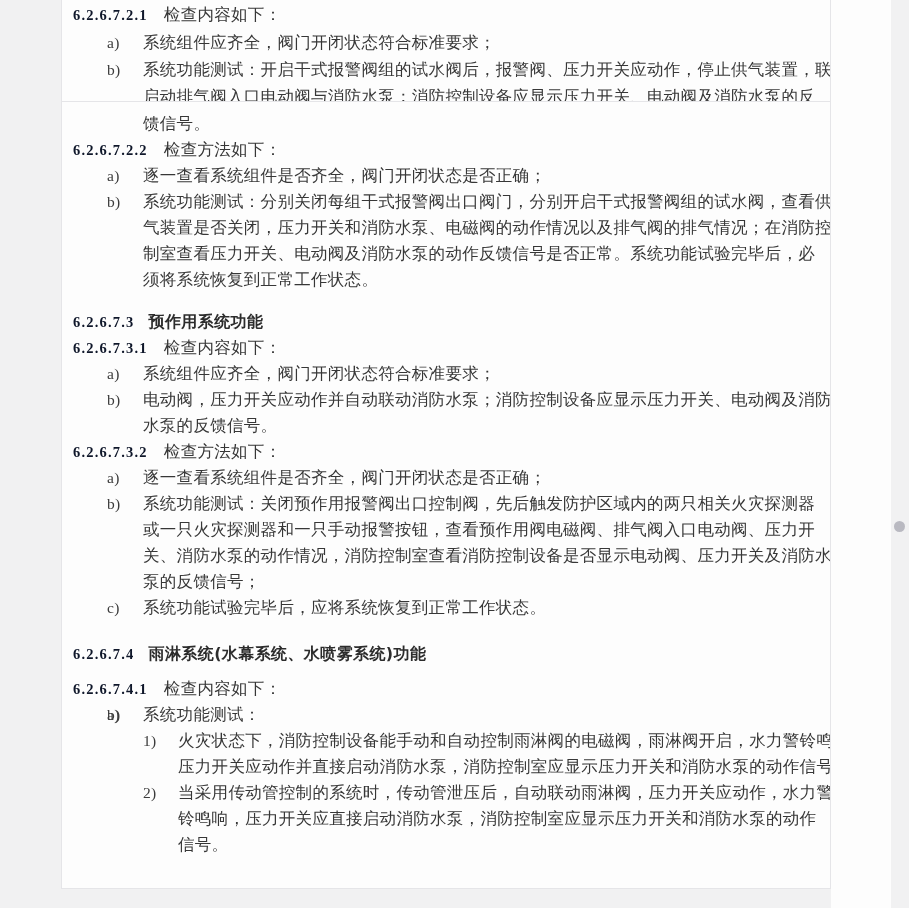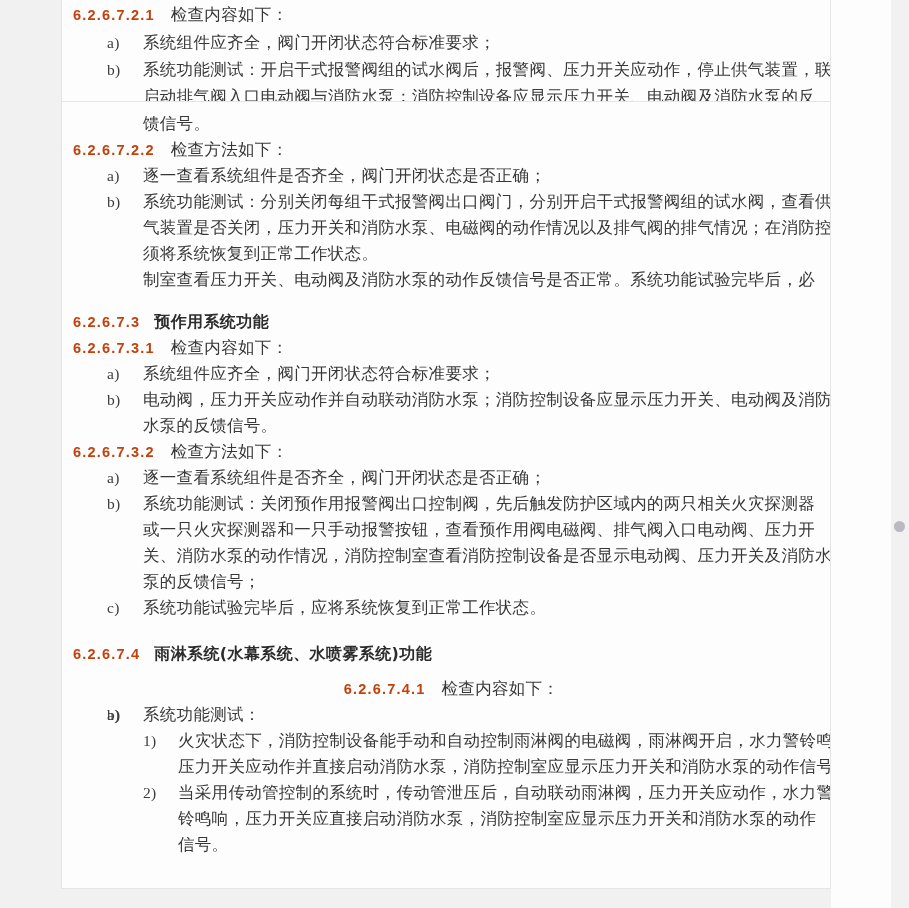--- a/index.html
+++ b/index.html
@@ -32,55 +32,55 @@
     font-size:16.5px; letter-spacing:0.3px;
     white-space:nowrap;
   }
   .t-clause { padding-left:11px; }
   .t1 { padding-left:81px; }
   .t2 { padding-left:116px; }
   .mk { position:absolute; font-size:15.5px; color:#3c3c3c; }
   .m1 { left:45px; }
   .m2 { left:81px; }
   .num {
-    font-family:Liberation Sans, sans-serif;
+    font-family:Liberation Serif, serif;
     font-weight:600; font-size:14.5px; letter-spacing:1.2px;
-    margin-right:16px; color:#c2410c;
+    margin-right:16px; color:#0f172a;
   }
   .t-heading {
     font-family:"DejaVu Sans","Liberation Sans",sans-serif;
     font-weight:700; font-size:16px; letter-spacing:0.4px; color:#2c2c2c;
   }
   .t-heading .num { font-weight:700; margin-right:14px; }
   .sp-h1a { margin-top:16px; }  
   .sp-h1b { } 
   .sp-h2a { margin-top:20px; }  
-  .sp-h2b { margin-top:9px;text-align:center; }  
+  .sp-h2b { margin-top:9px; }  
 </style>
 </head>
 <body>
 
 <div class="white-strip"></div>
 <div class="scroll-dot"></div>
 
 <div class="card" id="card1">
   <div class="ln t-clause"><span class="num">6.2.6.7.2.1</span><span>检查内容如下：</span></div>
   <div class="ln t1"><span class="mk m1">a)</span><span>系统组件应齐全，阀门开闭状态符合标准要求；</span></div>
   <div class="ln t1"><span class="mk m1">b)</span><span>系统功能测试：开启干式报警阀组的试水阀后，报警阀、压力开关应动作，停止供气装置，联动</span></div>
   <div class="ln t1"><span>启动排气阀入口电动阀与消防水泵；消防控制设备应显示压力开关、电动阀及消防水泵的反</span></div>
 </div>
 
 <div class="card" id="card2">
   <div class="ln t1"><span>馈信号。</span></div>
   <div class="ln t-clause"><span class="num">6.2.6.7.2.2</span><span>检查方法如下：</span></div>
   <div class="ln t1"><span class="mk m1">a)</span><span>逐一查看系统组件是否齐全，阀门开闭状态是否正确；</span></div>
   <div class="ln t1"><span class="mk m1">b)</span><span>系统功能测试：分别关闭每组干式报警阀出口阀门，分别开启干式报警阀组的试水阀，查看供</span></div>
   <div class="ln t1"><span>气装置是否关闭，压力开关和消防水泵、电磁阀的动作情况以及排气阀的排气情况；在消防控</span></div>
+  <div class="ln t1"><span>制室查看压力开关、电动阀及消防水泵的动作反馈信号是否正常。系统功能试验完毕后，必</span></div>
   <div class="ln t1"><span>须将系统恢复到正常工作状态。</span></div>
-  <div class="ln t1"><span>制室查看压力开关、电动阀及消防水泵的动作反馈信号是否正常。系统功能试验完毕后，必</span></div>
 
   <div class="ln t-clause t-heading sp-h1a"><span class="num">6.2.6.7.3</span><span>预作用系统功能</span></div>
 
   <div class="ln t-clause sp-h1b"><span class="num">6.2.6.7.3.1</span><span>检查内容如下：</span></div>
   <div class="ln t1"><span class="mk m1">a)</span><span>系统组件应齐全，阀门开闭状态符合标准要求；</span></div>
   <div class="ln t1"><span class="mk m1">b)</span></div>
   <div class="ln t1"><span>电动阀，压力开关应动作并自动联动消防水泵；消防控制设备应显示压力开关、电动阀及消防</span></div>
   <div class="ln t1"><span>水泵的反馈信号。</span></div>
   <div class="ln t-clause"><span class="num">6.2.6.7.3.2</span><span>检查方法如下：</span></div>
   <div class="ln t1"><span class="mk m1">a)</span><span>逐一查看系统组件是否齐全，阀门开闭状态是否正确；</span></div>

